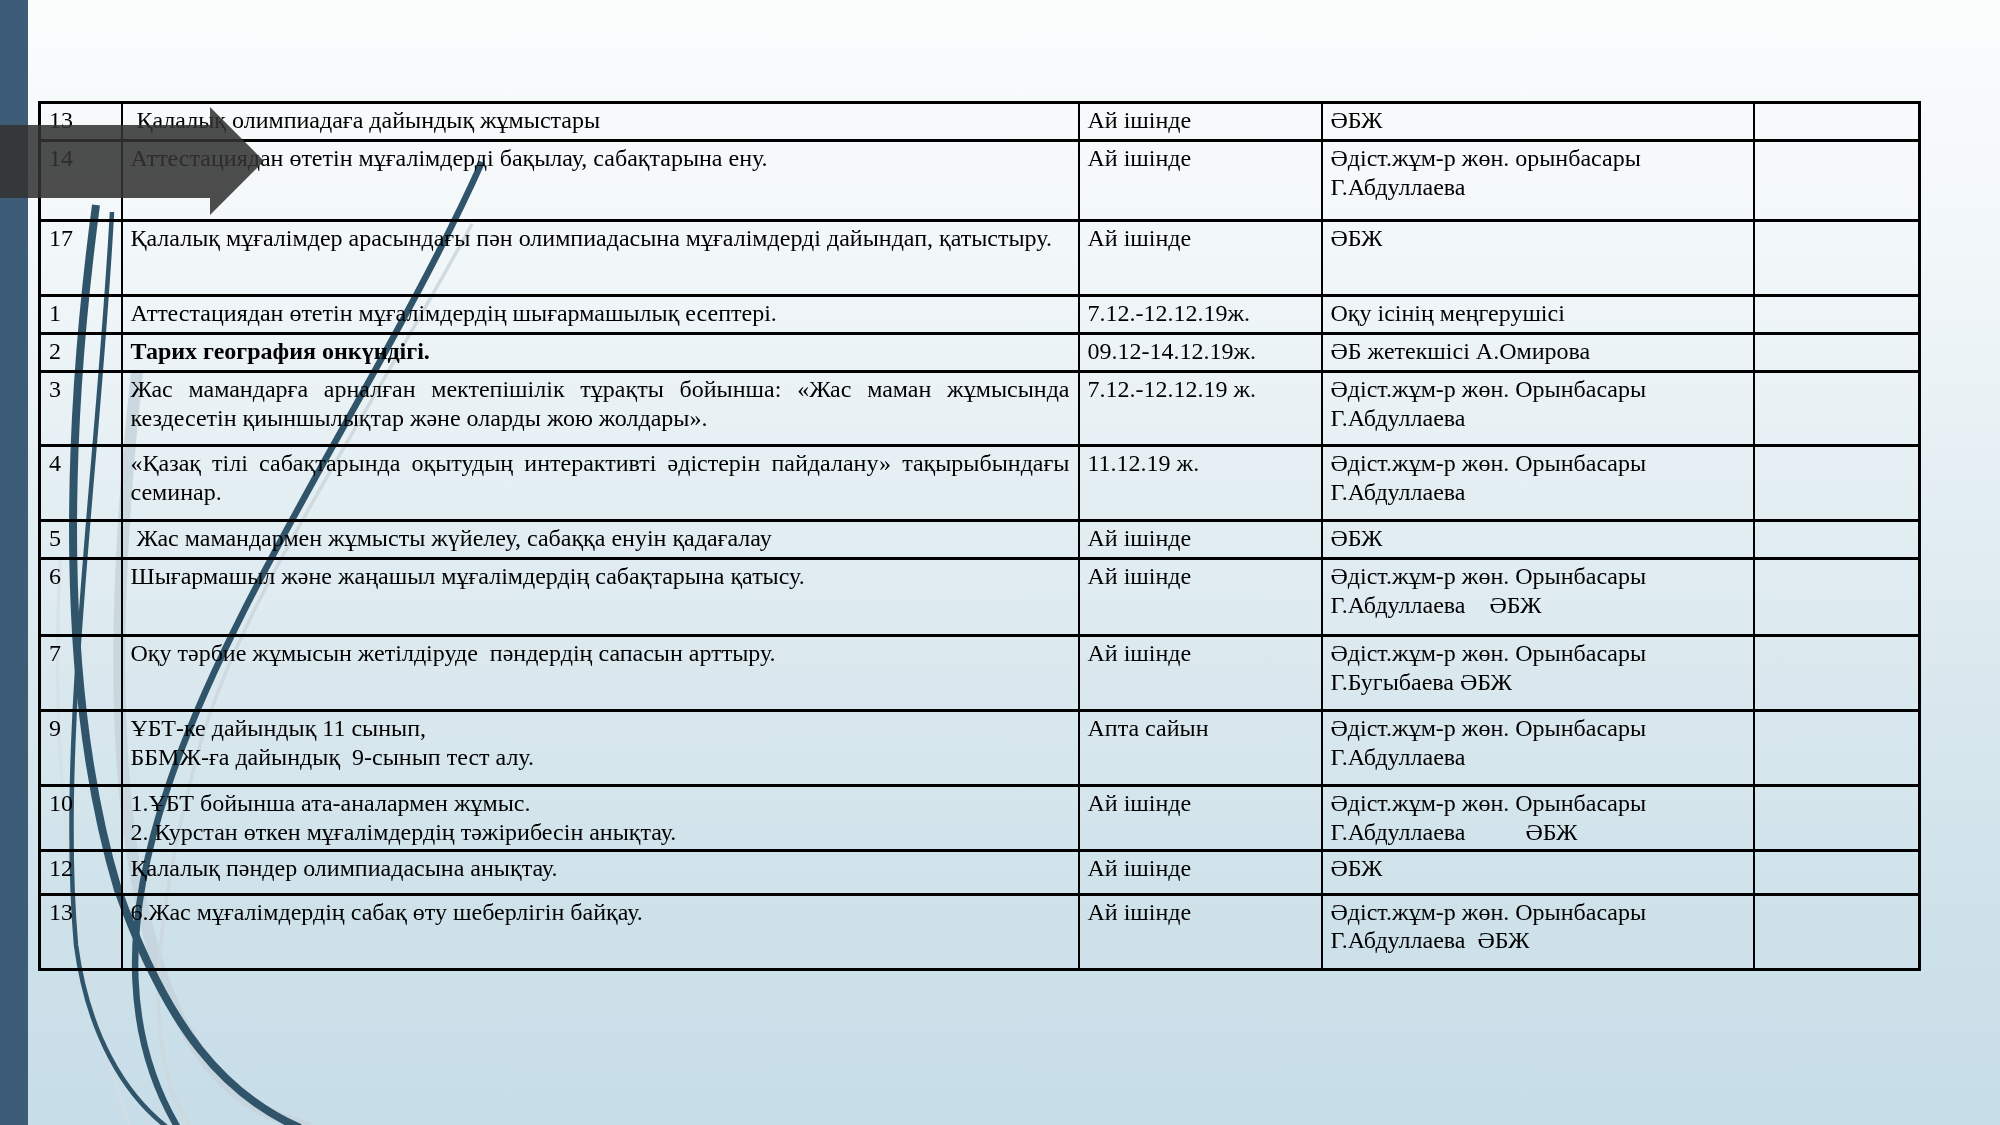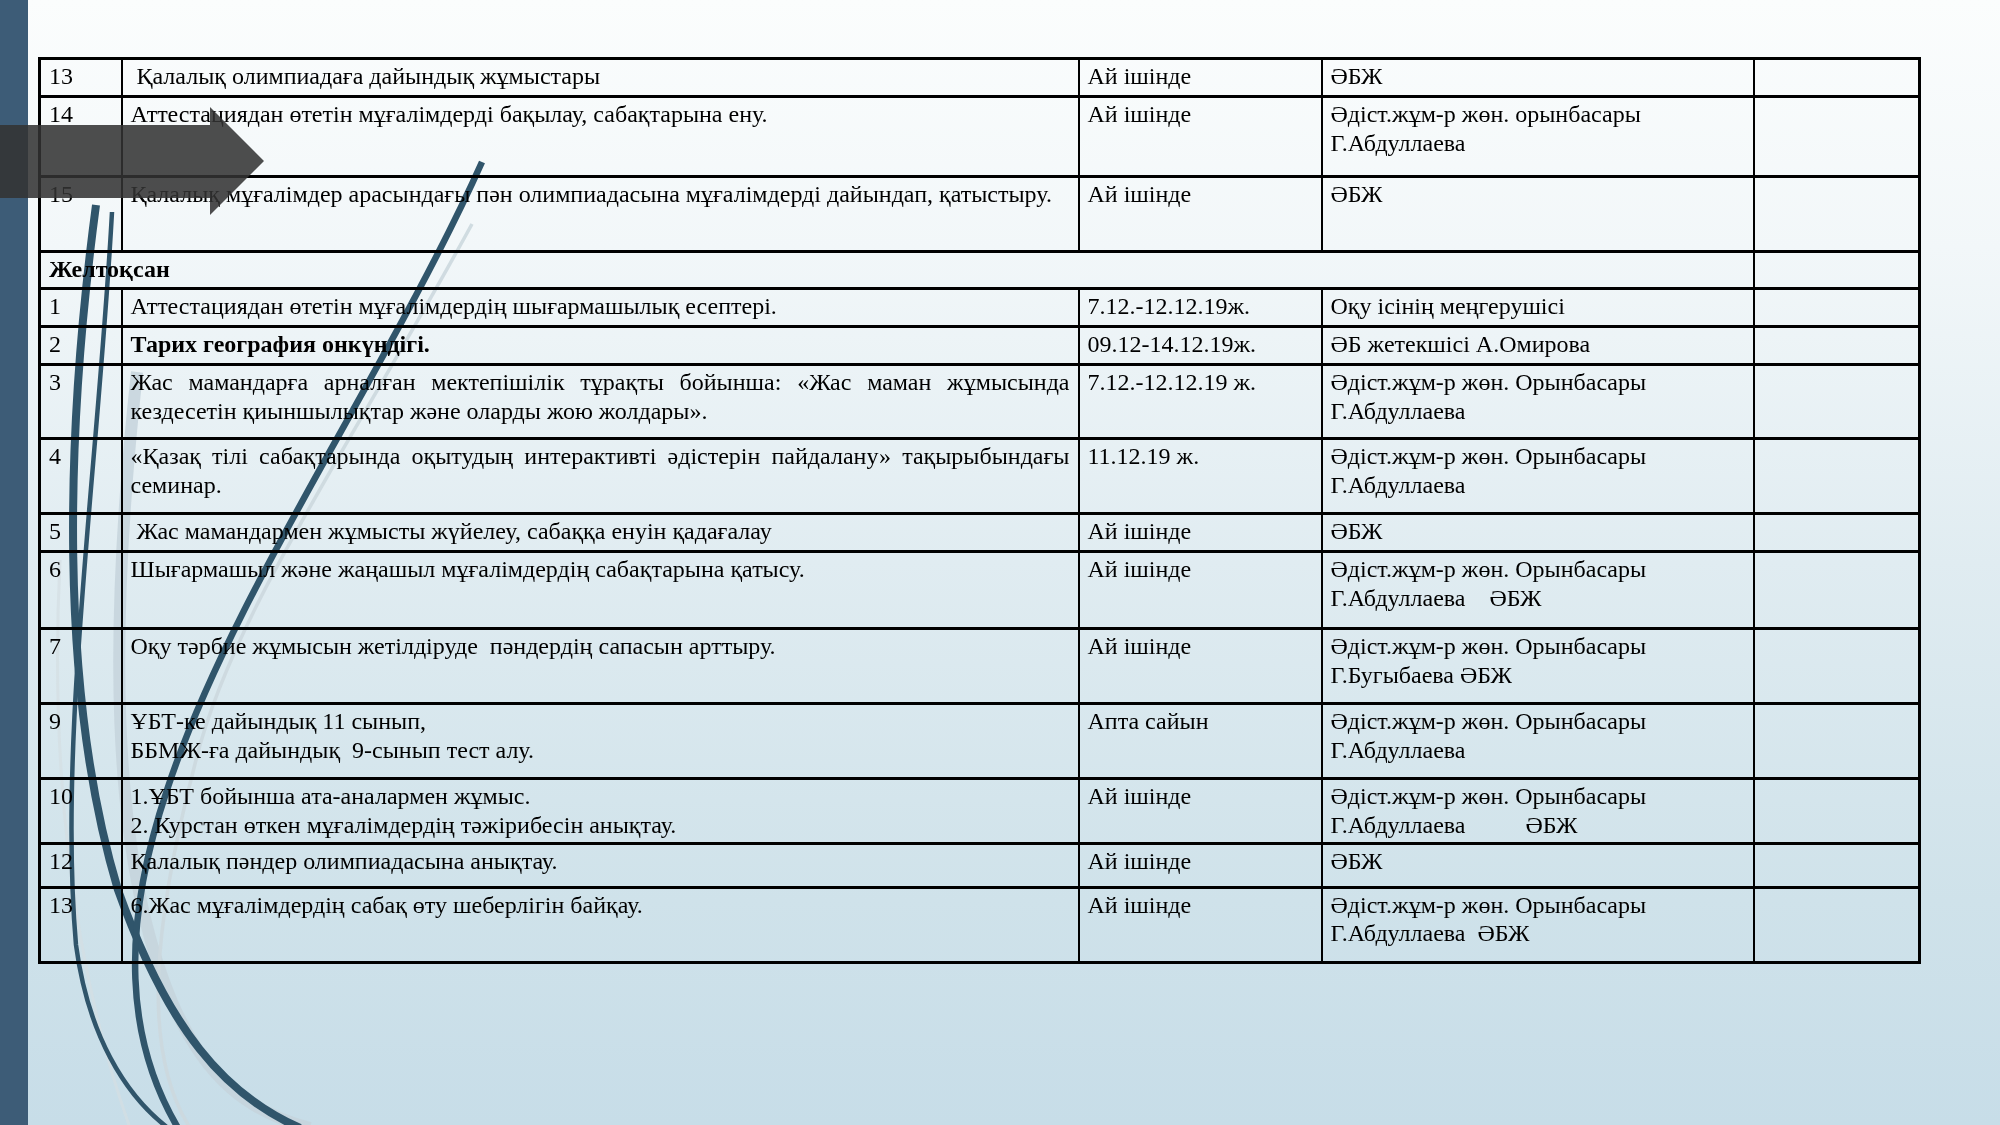--- a/index.html
+++ b/index.html
@@ -21,21 +21,21 @@
     background:transparent;
   }
   .plan-table td{
     border-left:2px solid #000;border-right:2px solid #000;
     border-top:3px solid #000;border-bottom:3px solid #000;
     vertical-align:top;
     font-size:24px;line-height:1.2;
     padding:2px 8px 2px 8px;
     overflow:hidden;
   }
-  .plan-table{border:3px solid #000;}
+  .plan-table{border:3px solid #000;margin-top:44px;}
   .c-num{padding-left:12px;}
   .c-task{white-space:pre-wrap;}
   .c-task.justify{text-align:justify;}
   .c-timing{white-space:pre-wrap;}
   .c-resp{white-space:pre-wrap;}
   .c-section{font-weight:bold;padding-left:6px;}
   .bold-task{font-weight:bold;}
 </style>
 </head>
 <body>
@@ -69,28 +69,24 @@
     </tr>
     <tr style="height:80px">
       <td class="c-num">14</td>
       <td class="c-task">Аттестациядан өтетін мұғалімдерді бақылау, сабақтарына ену.</td>
       <td class="c-timing">Ай ішінде</td>
       <td class="c-resp">Әдіст.жұм-р жөн. орынбасары
 Г.Абдуллаева</td>
       <td class="c-note"></td>
     </tr>
     <tr style="height:75px">
-      <td class="c-num">15</td>
+      <td class="c-num">17</td>
       <td class="c-task justify">Қалалық мұғалімдер арасындағы пән олимпиадасына мұғалімдерді дайындап, қатыстыру.</td>
       <td class="c-timing">Ай ішінде</td>
       <td class="c-resp">ӘБЖ</td>
-      <td class="c-note"></td>
-    </tr>
-    <tr style="height:37px">
-      <td class="c-section" colspan="4">Желтоқсан</td>
       <td class="c-note"></td>
     </tr>
     <tr style="height:38px">
       <td class="c-num">1</td>
       <td class="c-task">Аттестациядан өтетін мұғалімдердің шығармашылық есептері.</td>
       <td class="c-timing">7.12.-12.12.19ж.</td>
       <td class="c-resp">Оқу ісінің меңгерушісі</td>
       <td class="c-note"></td>
     </tr>
     <tr style="height:38px">

